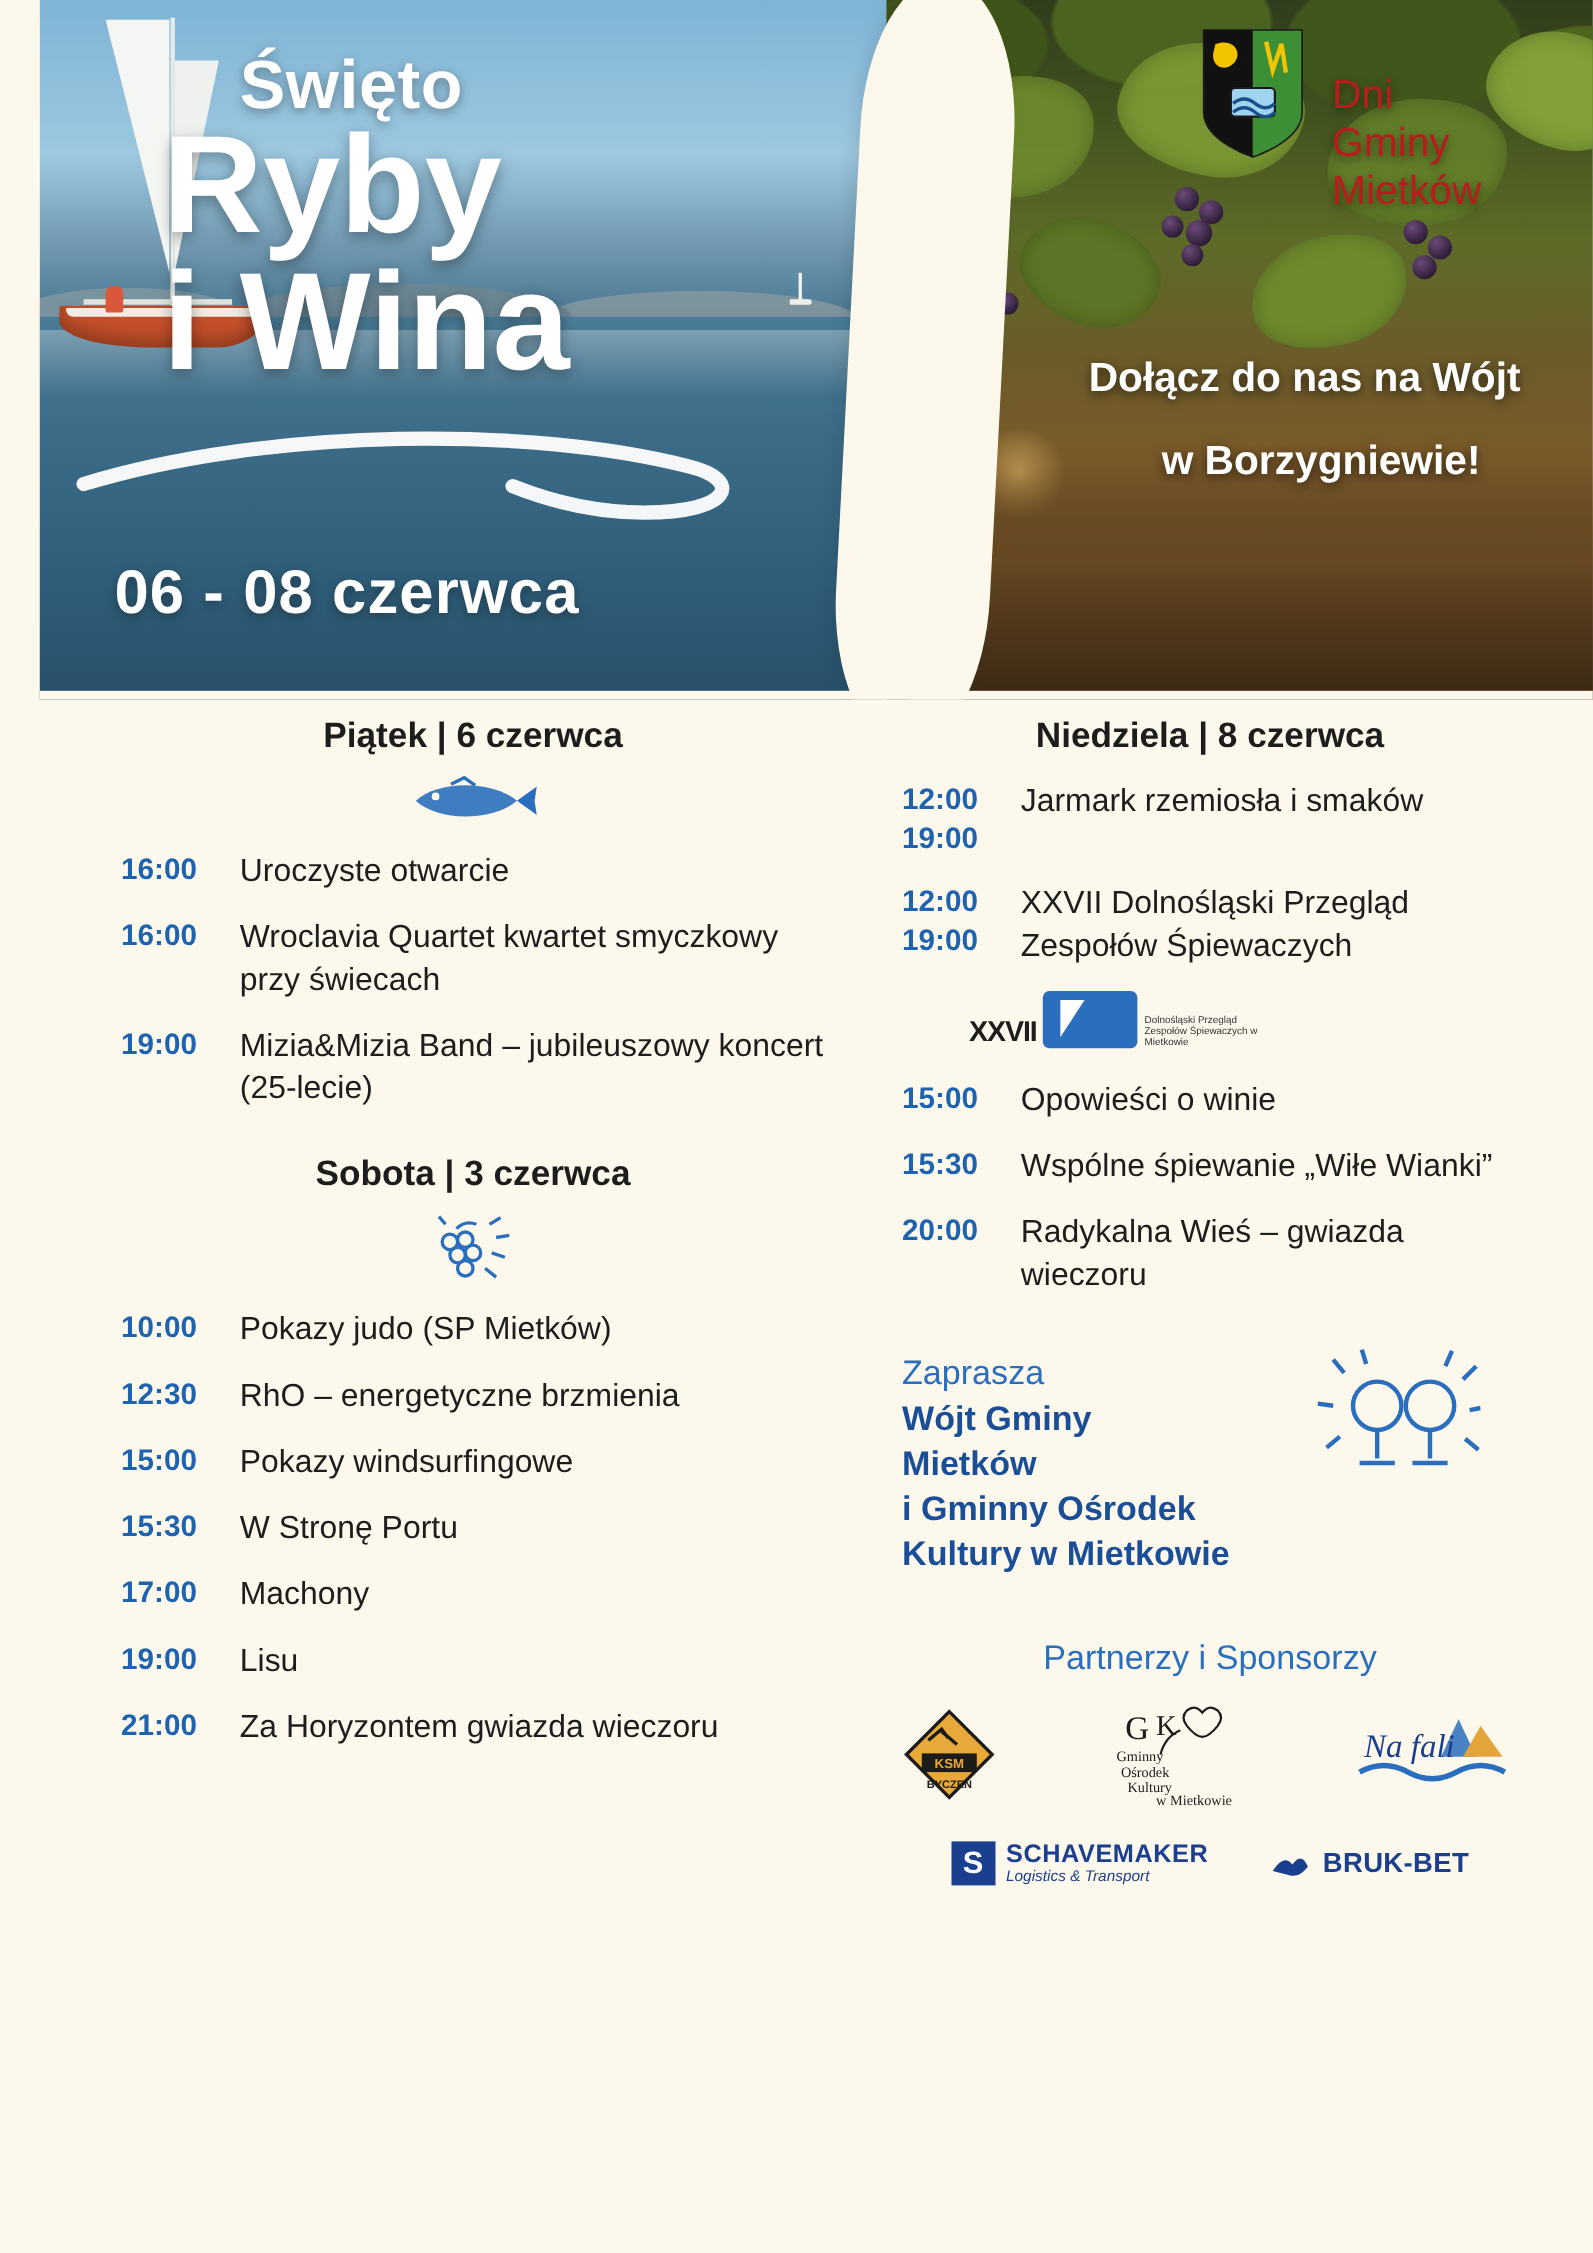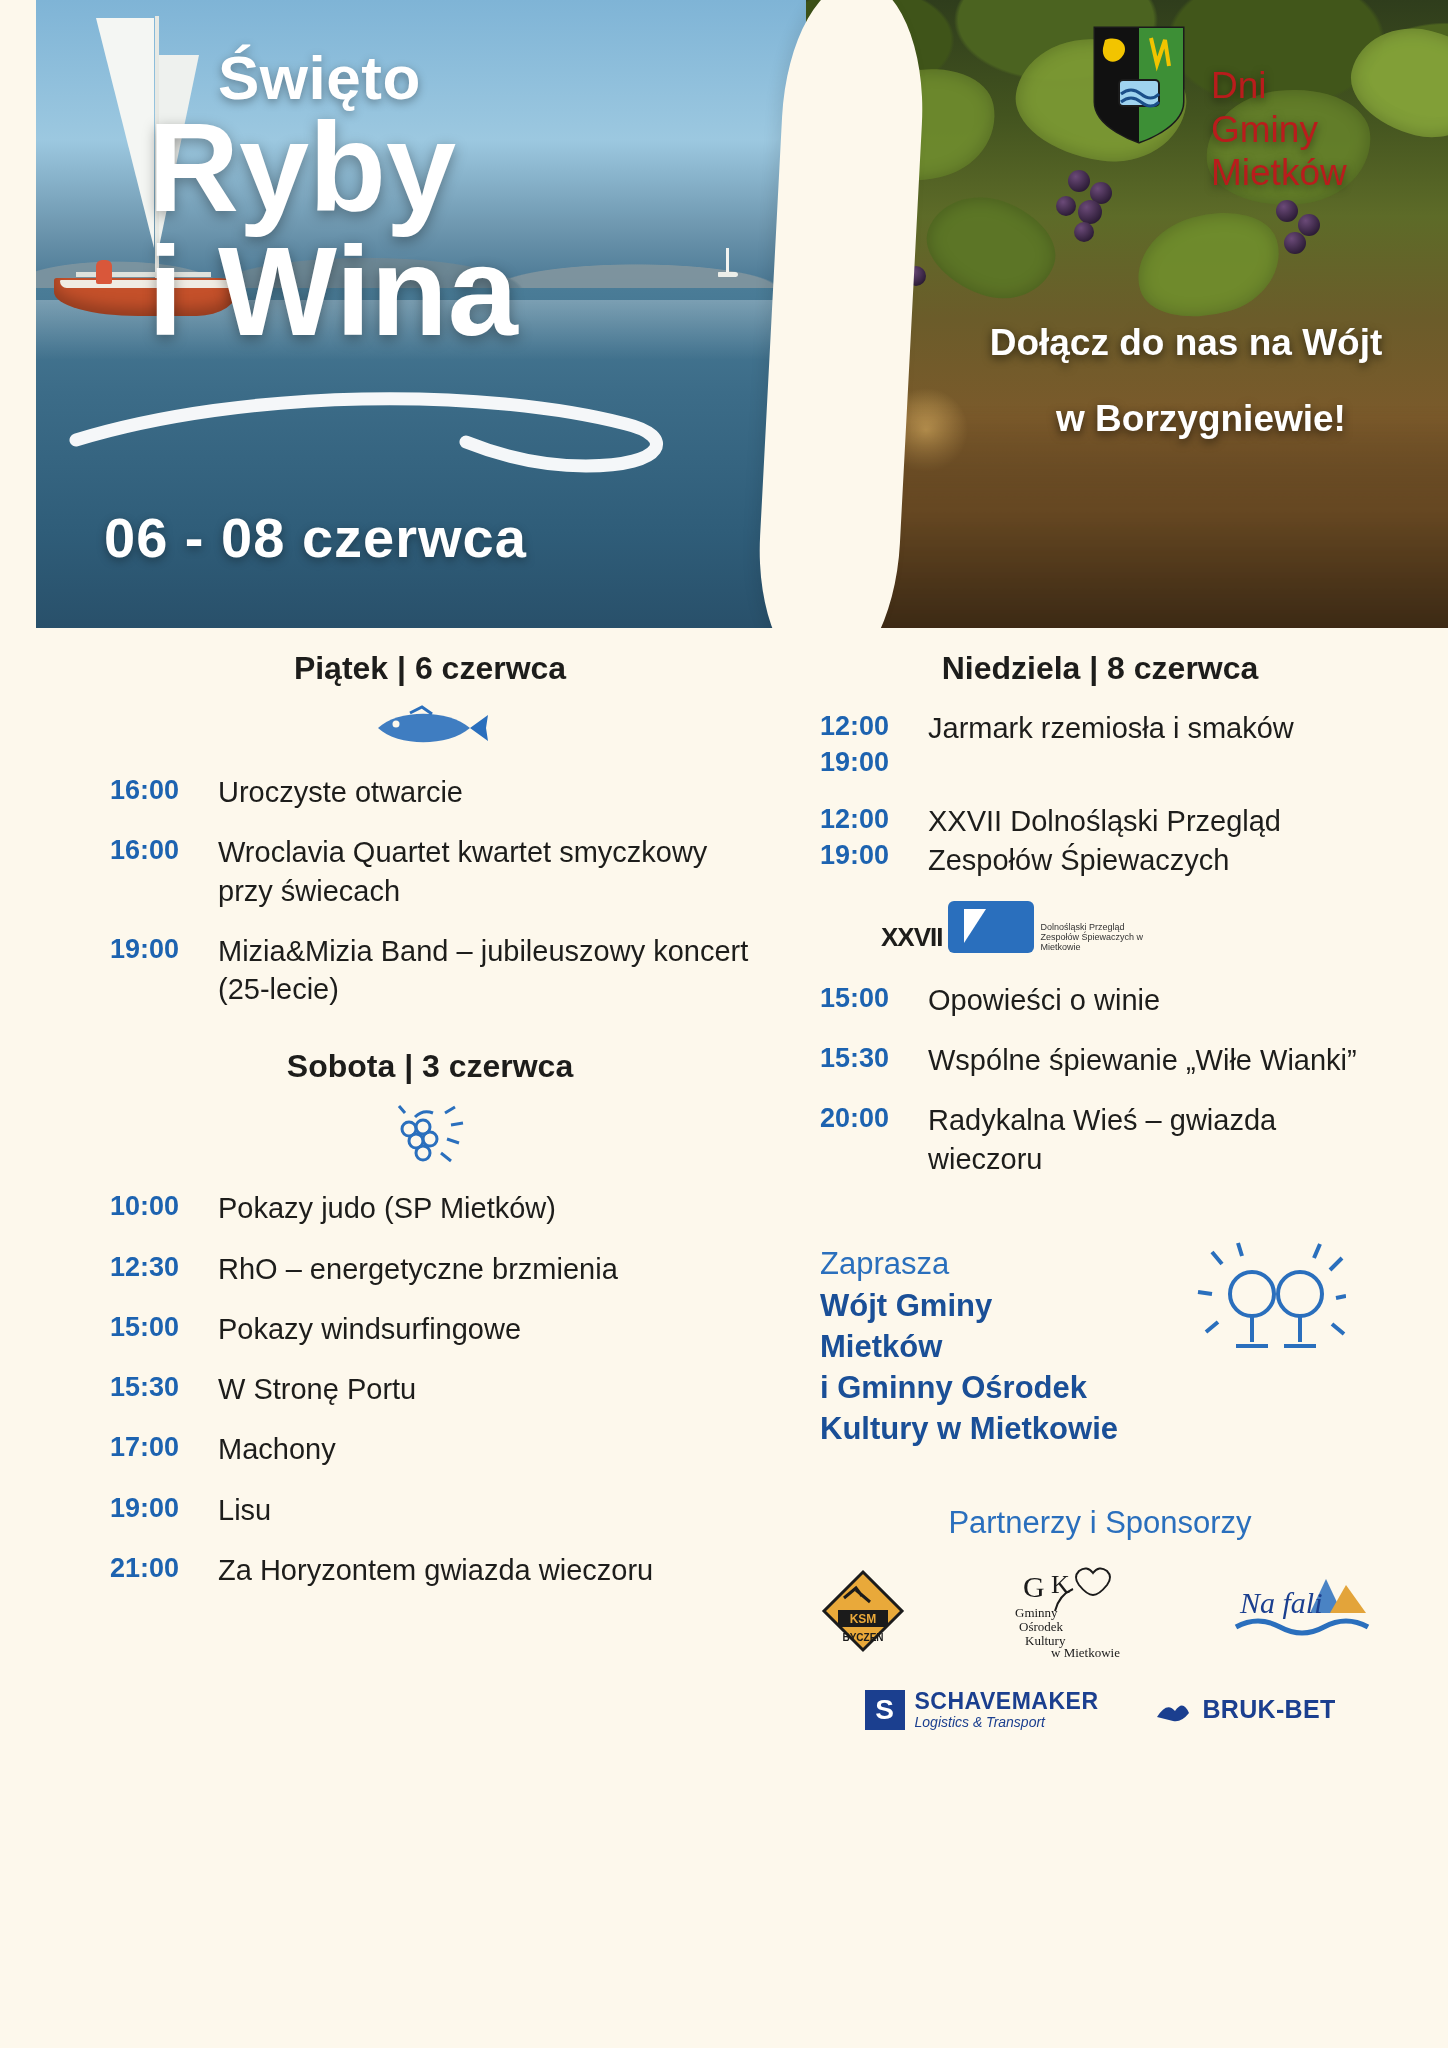--- a/index.html
+++ b/index.html
@@ -231,21 +231,21 @@
     color: #1d63b0; font-weight: bold; font-size: 27px;
     line-height: 1.32;
   }
   .time .t2 { display: block; }
   .desc {
     font-size: 29px; color: #1d1d1b; line-height: 1.32;
   }
 
   
   .zaprasza {
-    margin-top: 68px;
+    margin-top: 52px;
     position: relative;
   }
   .zaprasza .lead {
     color: #2a6fbd; font-size: 31px; margin-bottom: 4px;
   }
   .zaprasza .who {
     color: #1a4f97; font-weight: bold; font-size: 31px; line-height: 1.32;
   }
   .glasses {
     position: absolute; right: 34px; top: -4px; width: 150px; height: 120px;

